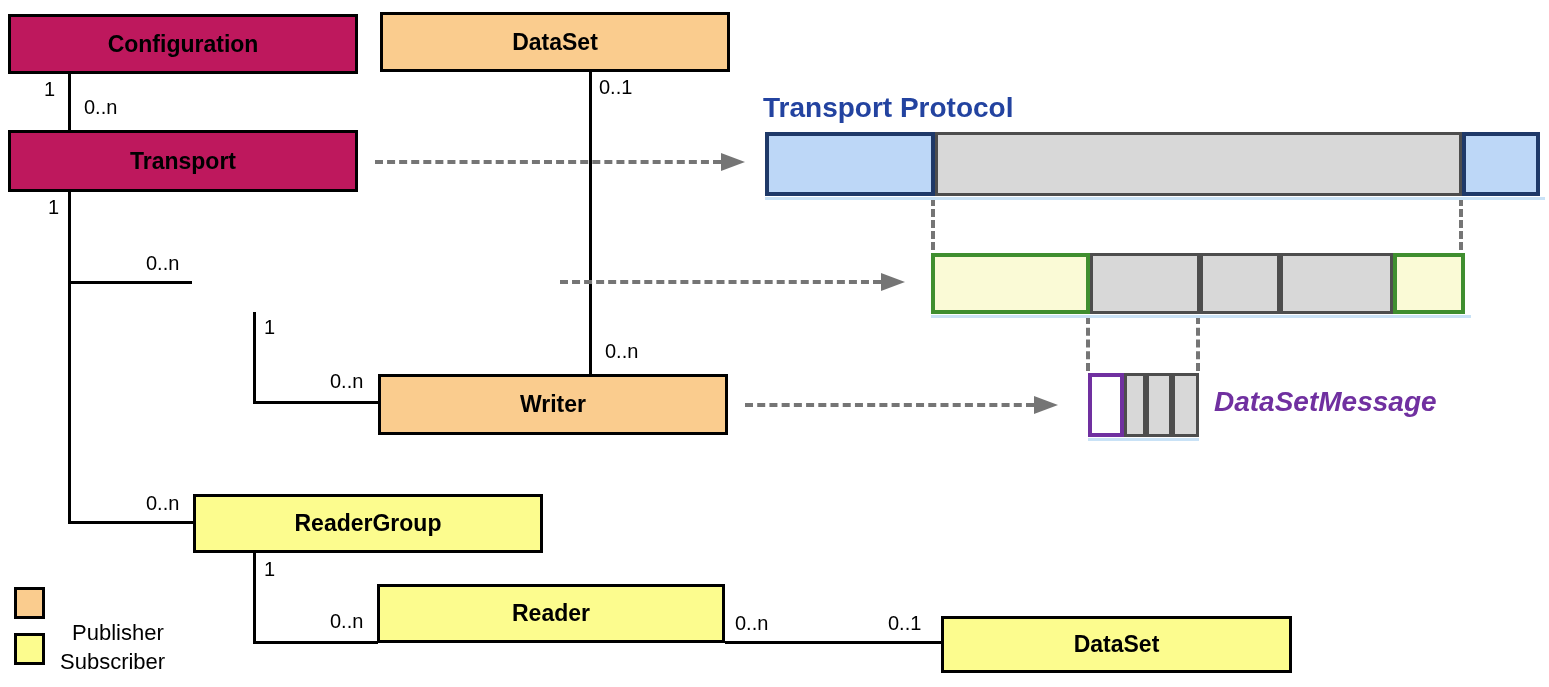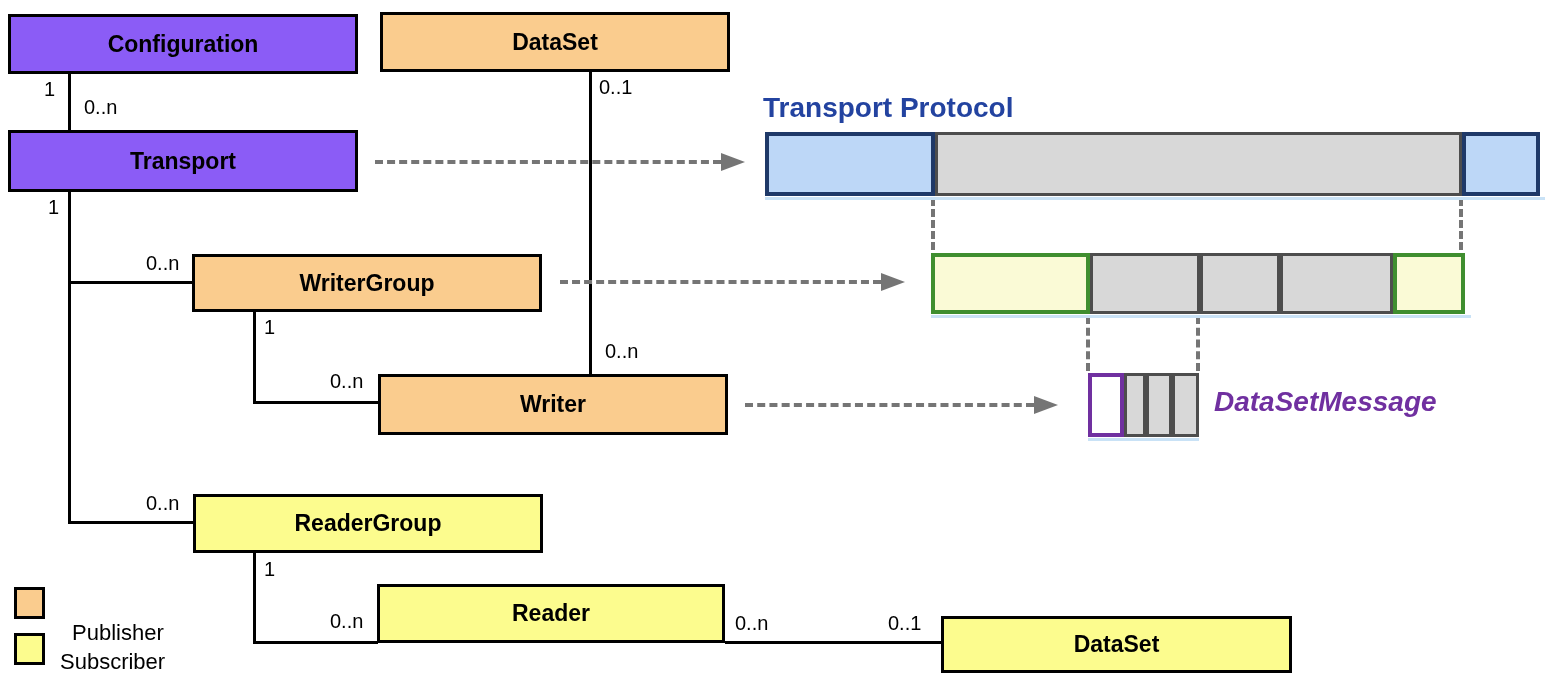--- a/index.html
+++ b/index.html
@@ -7,21 +7,21 @@
     position:relative;width:1549px;height:687px;background:#ffffff;
     font-family:"Liberation Sans", sans-serif;overflow:hidden;
   }
   .node{
     position:absolute;box-sizing:border-box;border:3px solid #000;
     display:flex;align-items:center;justify-content:center;
     font-weight:bold;font-size:23px;color:#000;background:#fff;
   }
   .fill-orange{background:var(--orange);}
   .fill-yellow{background:var(--yellow);}
-  .fill-white{background:#8b5cf6;}
+  .fill-white{background:#be185d;}
   .line{position:absolute;background:#000;}
   .mult{position:absolute;font-size:20px;color:#000;white-space:nowrap;}
   .dash-h{position:absolute;height:0;border-top:4px dashed var(--dash_gray);}
   .dash-v{position:absolute;width:0;border-left:4px dashed var(--dash_gray);}
   .arrowhead{
     position:absolute;width:0;height:0;
     border-top:9px solid transparent;border-bottom:9px solid transparent;
     border-left:24px solid var(--dash_gray);
   }
   .seg{position:absolute;box-sizing:border-box;}
@@ -76,21 +76,20 @@
   <div class="arrowhead" style="left:1034px;top:396px;"></div>
 
   <div class="dash-v" style="left:931px;top:198px;height:52px;"></div>
   <div class="dash-v" style="left:1459px;top:198px;height:52px;"></div>
   <div class="dash-v" style="left:1086px;top:316px;height:55px;"></div>
   <div class="dash-v" style="left:1196px;top:316px;height:55px;"></div>
 
   <div class="node fill-white" style="left:8px;top:14px;width:350px;height:60px;">Configuration</div>
   <div class="node fill-orange" style="left:380px;top:12px;width:350px;height:60px;">DataSet</div>
   <div class="node fill-white" style="left:8px;top:130px;width:350px;height:62px;">Transport</div>
-  <div class="node fill-orange" style="left:192px;top:254px;width:350px;height:58px;">WriterGroup</div>
   <div class="node fill-yellow" style="left:193px;top:494px;width:350px;height:59px;">ReaderGroup</div>
   <div class="node fill-orange" style="left:378px;top:374px;width:350px;height:61px;">Writer</div>
   <div class="node fill-yellow" style="left:377px;top:584px;width:348px;height:59px;">Reader</div>
   <div class="node fill-yellow" style="left:941px;top:616px;width:351px;height:57px;">DataSet</div>
 
   <div class="biglabel lbl-blue" style="left:763px;top:92px;">Transport Protocol</div>
   <div class="seg seg-blue" style="left:765px;top:132px;width:170px;height:64px;"></div>
   <div class="seg seg-grayT" style="left:935px;top:132px;width:527px;height:64px;"></div>
   <div class="seg seg-blue" style="left:1462px;top:132px;width:78px;height:64px;"></div>
   <div class="underline-artifact" style="left:765px;top:197px;width:780px;"></div>

